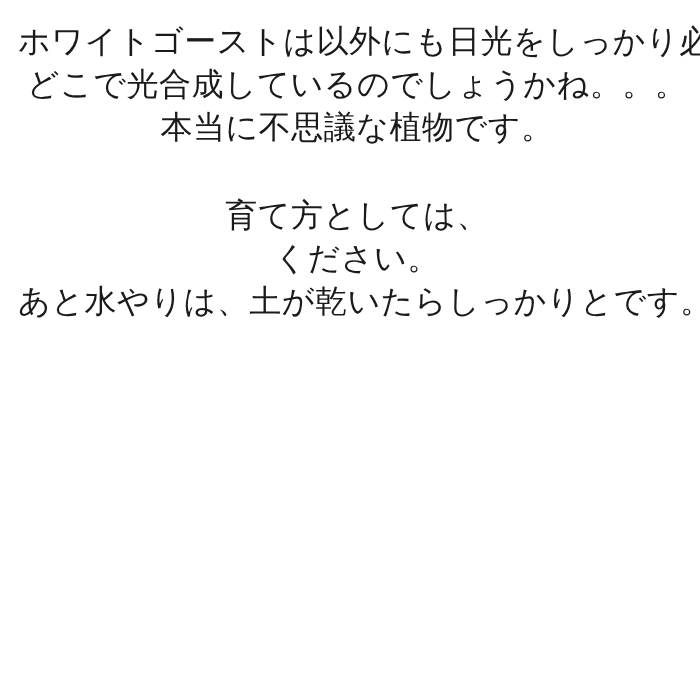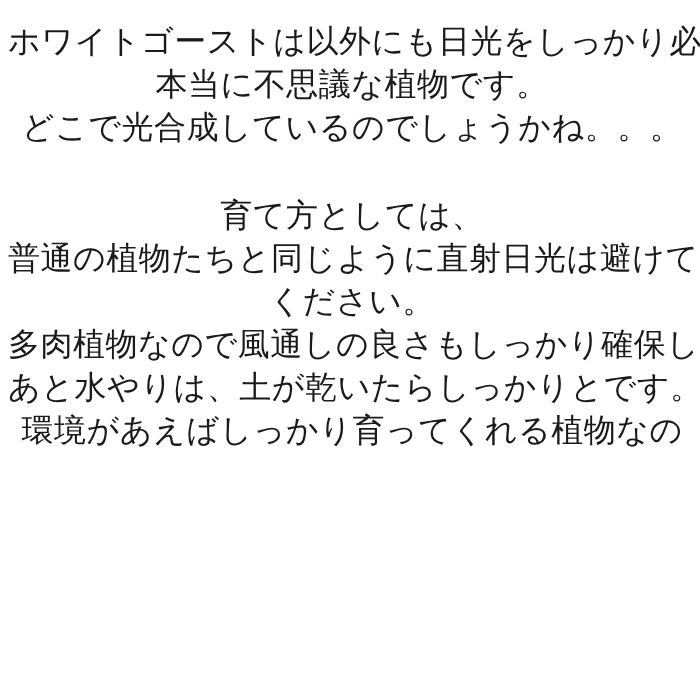--- a/index.html
+++ b/index.html
@@ -10,21 +10,21 @@
     width: 700px;
     height: 700px;
     background: #ffffff;
     overflow: hidden;
     font-family: "Liberation Sans", "DejaVu Sans", sans-serif;
   }
   .page {
     box-sizing: border-box;
     width: 700px;
     height: 644px;
-    padding: 20px 4px 0 8px;
+    padding: 20px 4px 0 18px;
     background: #ffffff;
   }
   .text-block {
     width: 100%;
     text-align: center;
     color: #1a1a1a;
     font-size: 32px;
     line-height: 43px;
     font-weight: 400;
     letter-spacing: 0.5px;
@@ -40,27 +40,24 @@
   }
 </style>
 </head>
 <body>
 
 <div class="page">
   <div class="text-block">
 
     <div class="paragraph">
       <div class="text-line">ホワイトゴーストは以外にも日光をしっかり必</div>
+      <div class="text-line">どこで光合成しているのでしょうかね。。。</div>
       <div class="text-line">本当に不思議な植物です。</div>
-      <div class="text-line">どこで光合成しているのでしょうかね。。。</div>
     </div>
 
     <div class="paragraph">
       <div class="text-line">育て方としては、</div>
-      <div class="text-line">普通の植物たちと同じように直射日光は避けて</div>
       <div class="text-line">ください。</div>
-      <div class="text-line">多肉植物なので風通しの良さもしっかり確保し</div>
       <div class="text-line">あと水やりは、土が乾いたらしっかりとです。</div>
-      <div class="text-line">環境があえばしっかり育ってくれる植物なの</div>
     </div>
 
   </div>
 </div>
 
 </body></html>

